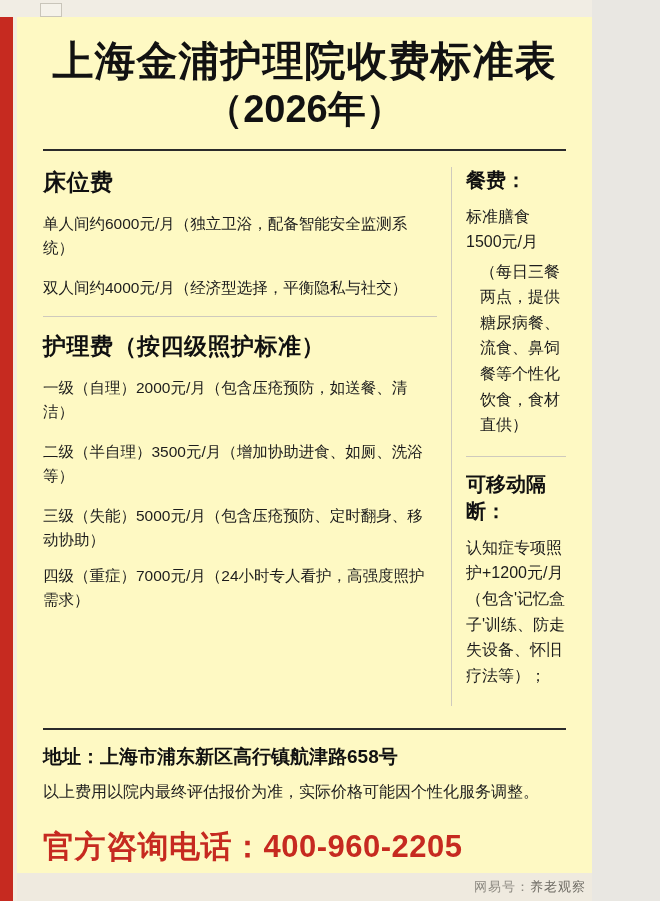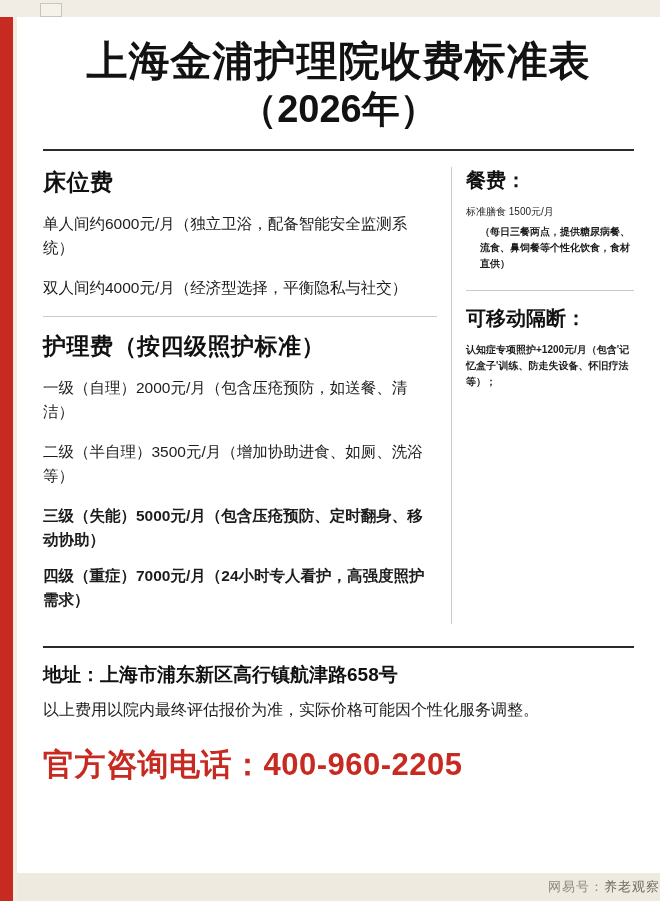--- a/index.html
+++ b/index.html
@@ -6,23 +6,23 @@
   html, body { margin: 0; padding: 0; }
   body {
     width: 660px;
     height: 901px;
     background: #e9e7e2;
     font-family: "Liberation Sans", sans-serif;
     overflow: hidden;
   }
   .poster {
     position: relative;
-    width: 660px;
+    width: 592px;
     height: 901px;
-    background: #ffffff;
+    background: #fef9c3;
     overflow: hidden;
   }
   
   .left-bar {
     position: absolute;
     left: 0; top: 0; bottom: 0;
     width: 13px;
     background: #c62a20;
   }
   .left-bar-inner {
@@ -113,27 +113,27 @@
     font-size: 20px;
     font-weight: bold;
     color: #111;
   }
   .item {
     font-size: 15.5px;
     color: #1c1c1c;
     line-height: 1.55;
     margin-bottom: 16px;
   }
-  .item.tight { margin-bottom: 12px; font-weight: bold; }
+  .item.tight { margin-bottom: 12px; }
   .col-right .item {
-    font-size: 10px;
+    font-size: 16px;
     line-height: 1.6;
     margin-bottom: 4px;
   }
-  .col-right .item.gap { margin-bottom: 18px; font-weight: bold; }
+  .col-right .item.gap { margin-bottom: 18px; }
   .indent { padding-left: 14px; display: block; }
 
   
   .footer {
     padding: 0 8px;
   }
   .addr {
     font-size: 19px;
     font-weight: bold;
     color: #111;
@@ -153,21 +153,21 @@
     white-space: nowrap;
   }
   .bottom-bar {
     position: absolute;
     left: 17px; right: 0; bottom: 0;
     height: 28px;
     background: #efeadf;
   }
   .watermark {
     position: absolute;
-    right: 0;
+    right: 6px;
     bottom: 5px;
     font-size: 13px;
     color: #8d8a82;
     letter-spacing: 1px;
   }
   .watermark .wm-strong { color: #6d6a63; }
 </style>
 </head>
 <body>
 

